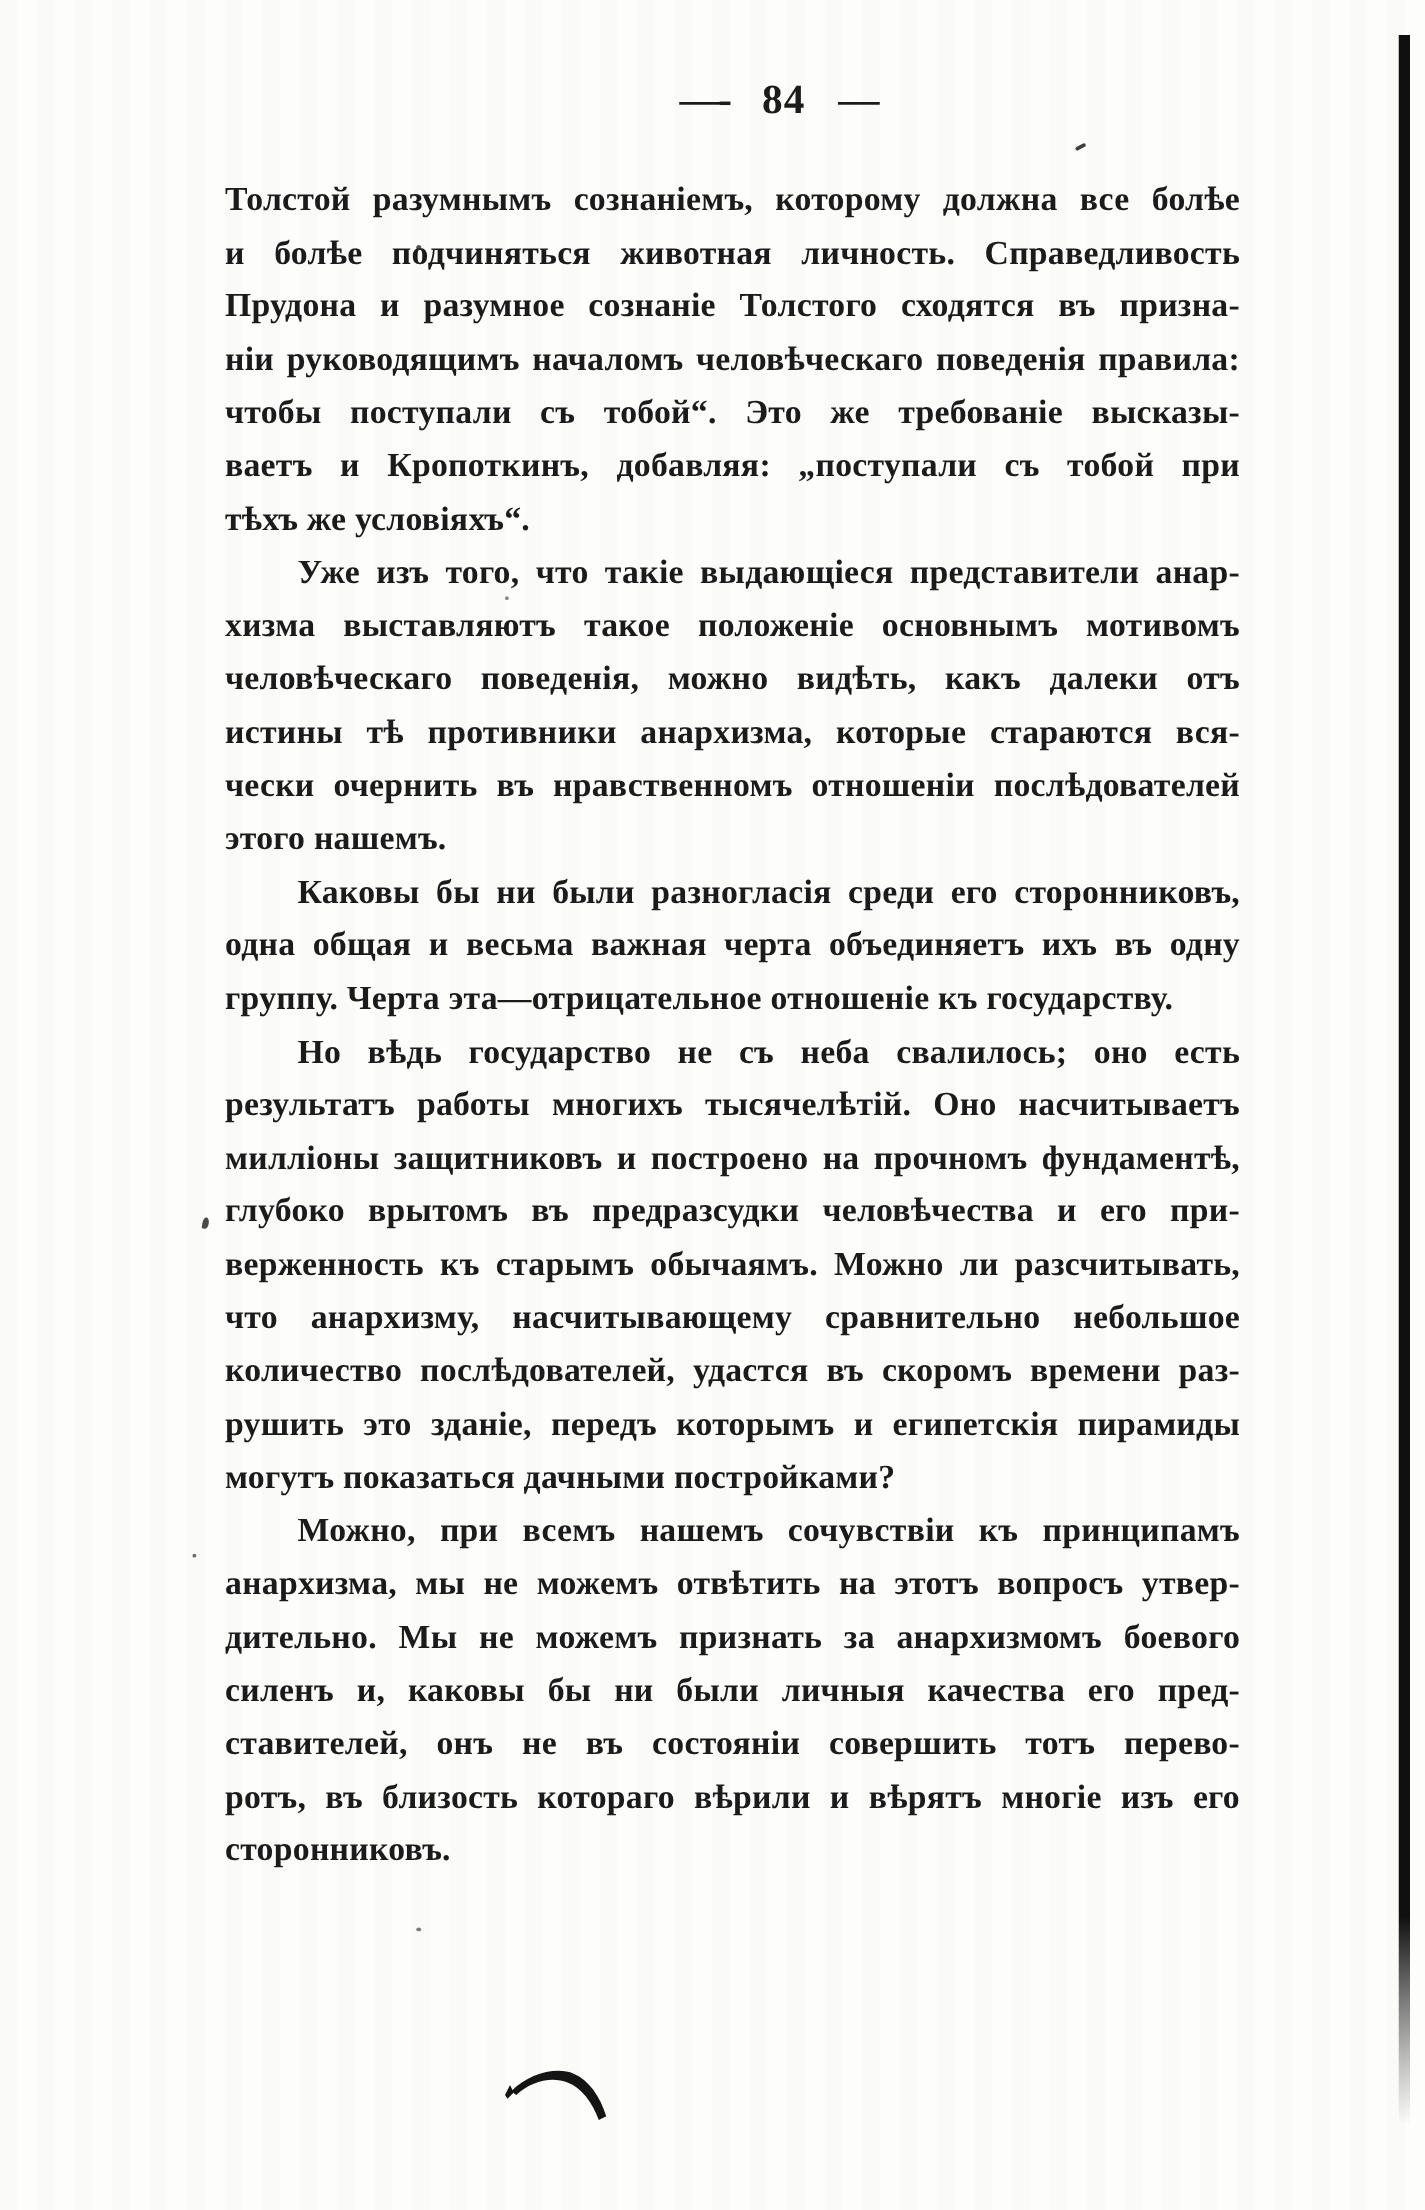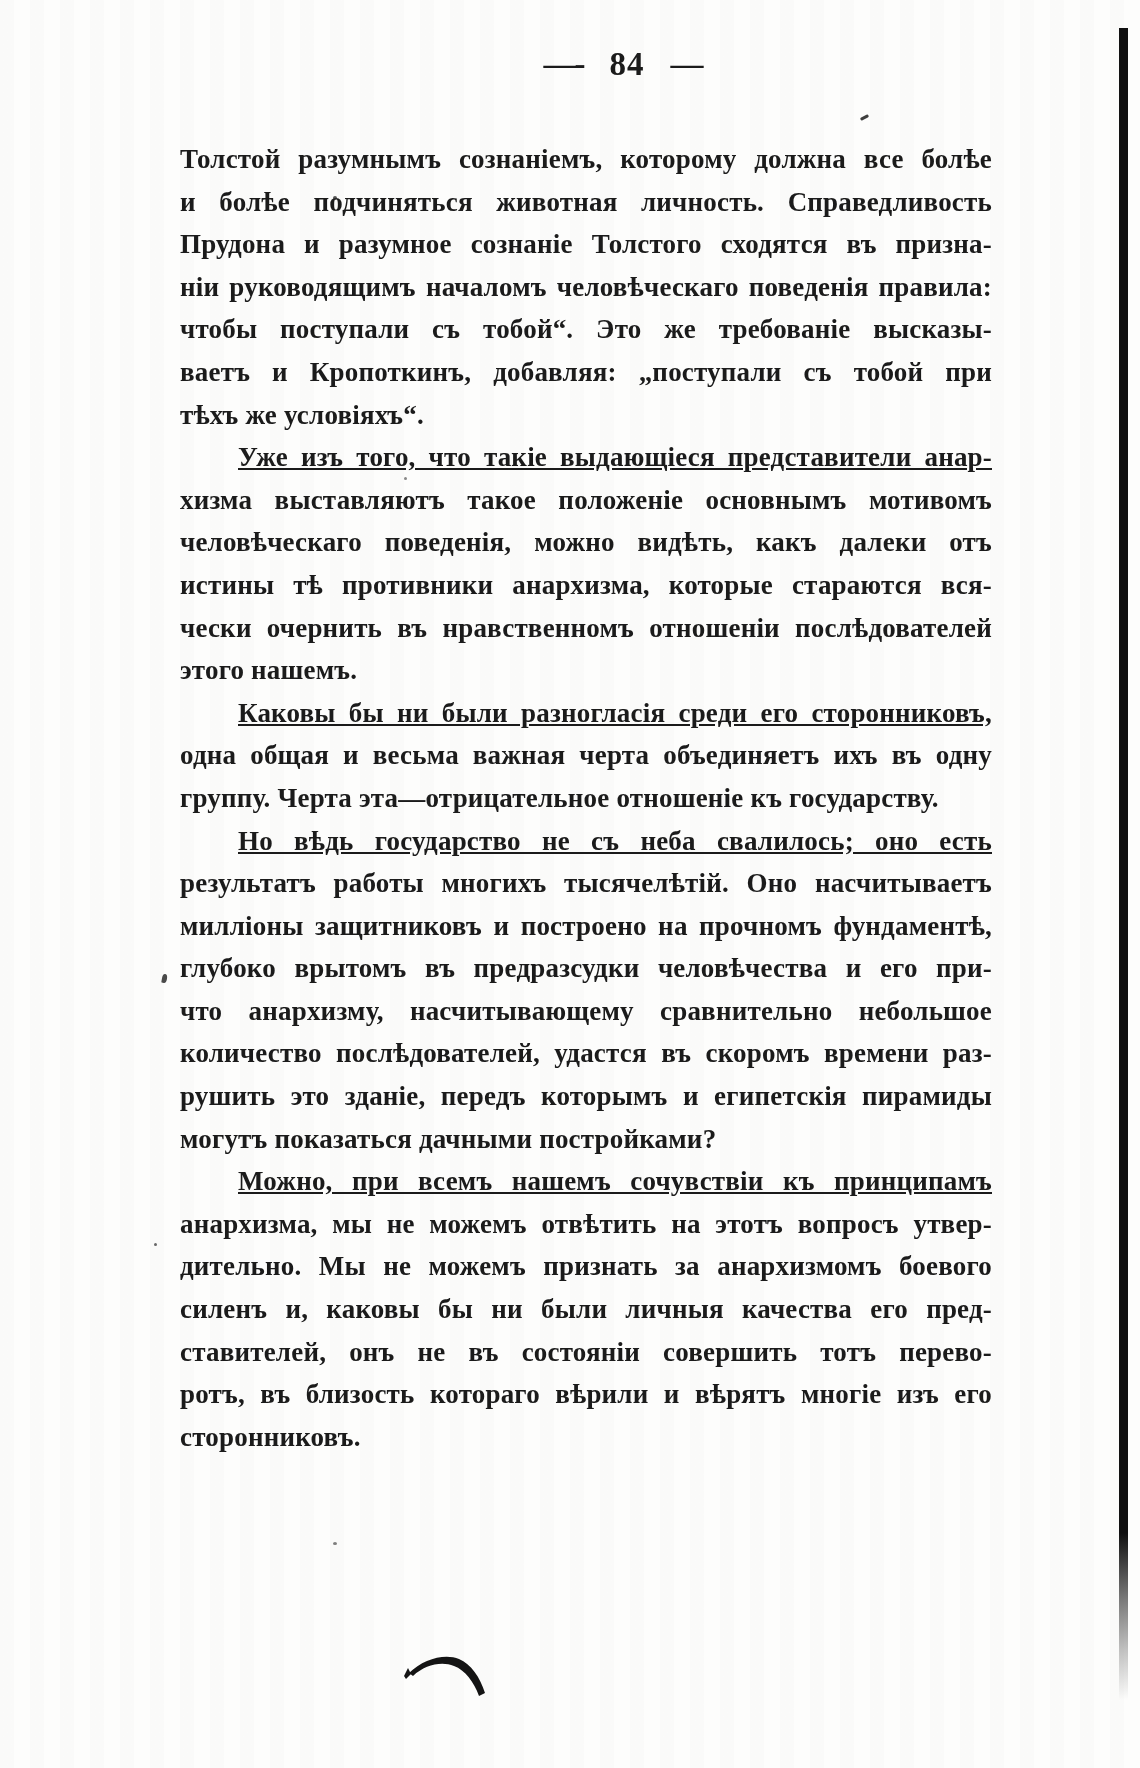--- a/index.html
+++ b/index.html
@@ -23,21 +23,21 @@
     inset: 0;
     background: repeating-linear-gradient(
       90deg,
       rgba(0,0,0,0.012) 0px, rgba(0,0,0,0.012) 14px,
       rgba(0,0,0,0.0) 14px, rgba(0,0,0,0.0) 30px);
     pointer-events: none;
   }
   .header {
     position: absolute;
     left: 180px;
-    top: 46px;
+    top: 62px;
     width: 812px;
     text-align: center;
     font-size: 33px;
     font-weight: 600;
     letter-spacing: 1px;
     transform: translateX(38px);
     white-space: nowrap;
   }
   .header .dash-left  { margin-right: 26px; letter-spacing: -2px; }
   .header .dash-right { margin-left: 26px; }
@@ -55,21 +55,21 @@
     letter-spacing: 0.2px;
     text-align: justify;
     text-align-last: justify;
     overflow: hidden;
     white-space: nowrap;
   }
   .line.last {
     text-align: left;
     text-align-last: left;
   }
-  .para.indent .line.first { text-indent: 58px; text-decoration: underline; }
+  .para.indent .line.first { text-indent: 58px; }
   .edge-line {
     position: absolute;
     left: 1119px;
     top: 28px;
     width: 9px;
     height: 1672px;
     background: linear-gradient(180deg,
       #101010 0%, #101010 90%,
       rgba(16,16,16,0.55) 94%,
       rgba(16,16,16,0.25) 97%,
@@ -124,20 +124,21 @@
       <div class="para indent">
         <div class="line first">Каковы бы ни были разногласія среди его сторонниковъ,</div>
         <div class="line">одна общая и весьма важная черта объединяетъ ихъ въ одну</div>
         <div class="line last">группу. Черта эта—отрицательное отношеніе къ государству.</div>
       </div>
       <div class="para indent">
         <div class="line first">Но вѣдь государство не съ неба свалилось; оно есть</div>
         <div class="line">результатъ работы многихъ тысячелѣтій. Оно насчитываетъ</div>
         <div class="line">милліоны защитниковъ и построено на прочномъ фундаментѣ,</div>
         <div class="line">глубоко врытомъ въ предразсудки человѣчества и его при-</div>
+        <div class="line">верженность къ старымъ обычаямъ. Можно ли разсчитывать,</div>
         <div class="line">что анархизму, насчитывающему сравнительно небольшое</div>
         <div class="line">количество послѣдователей, удастся въ скоромъ времени раз-</div>
         <div class="line">рушить это зданіе, передъ которымъ и египетскія пирамиды</div>
         <div class="line last">могутъ показаться дачными постройками?</div>
       </div>
       <div class="para indent">
         <div class="line first">Можно, при всемъ нашемъ сочувствіи къ принципамъ</div>
         <div class="line">анархизма, мы не можемъ отвѣтить на этотъ вопросъ утвер-</div>
         <div class="line">дительно. Мы не можемъ признать за анархизмомъ боевого</div>
         <div class="line">силенъ и, каковы бы ни были личныя качества его пред-</div>

